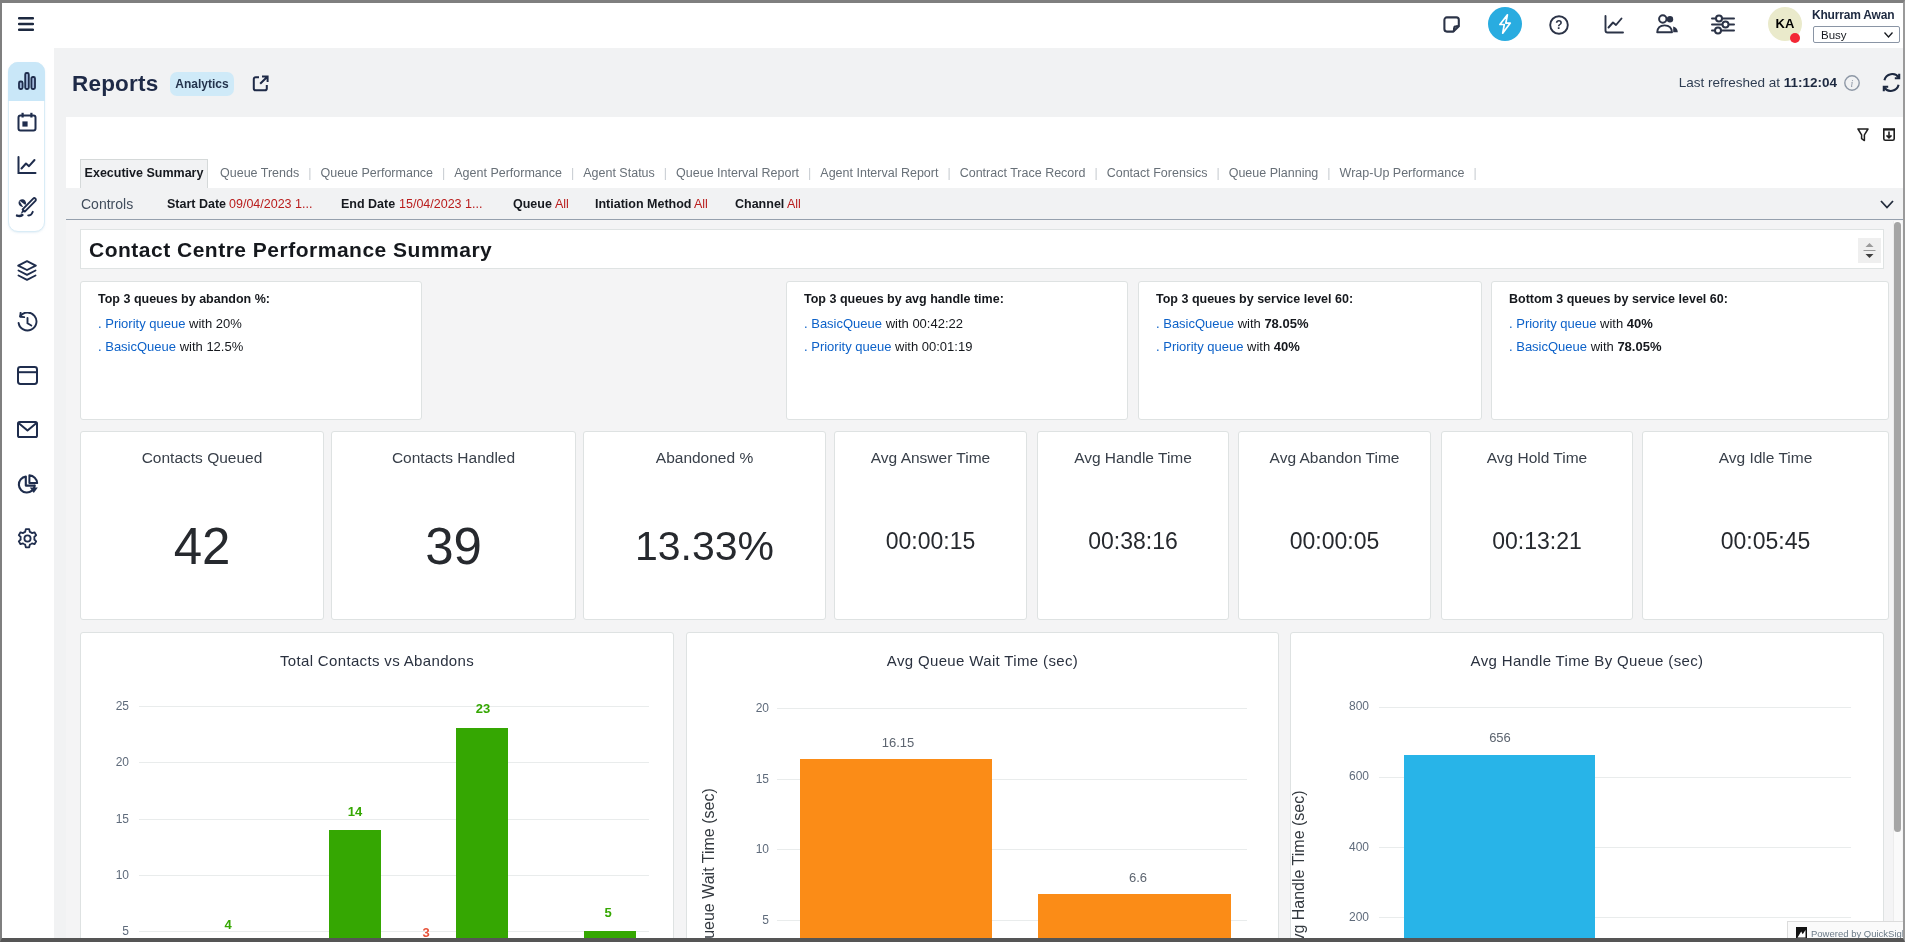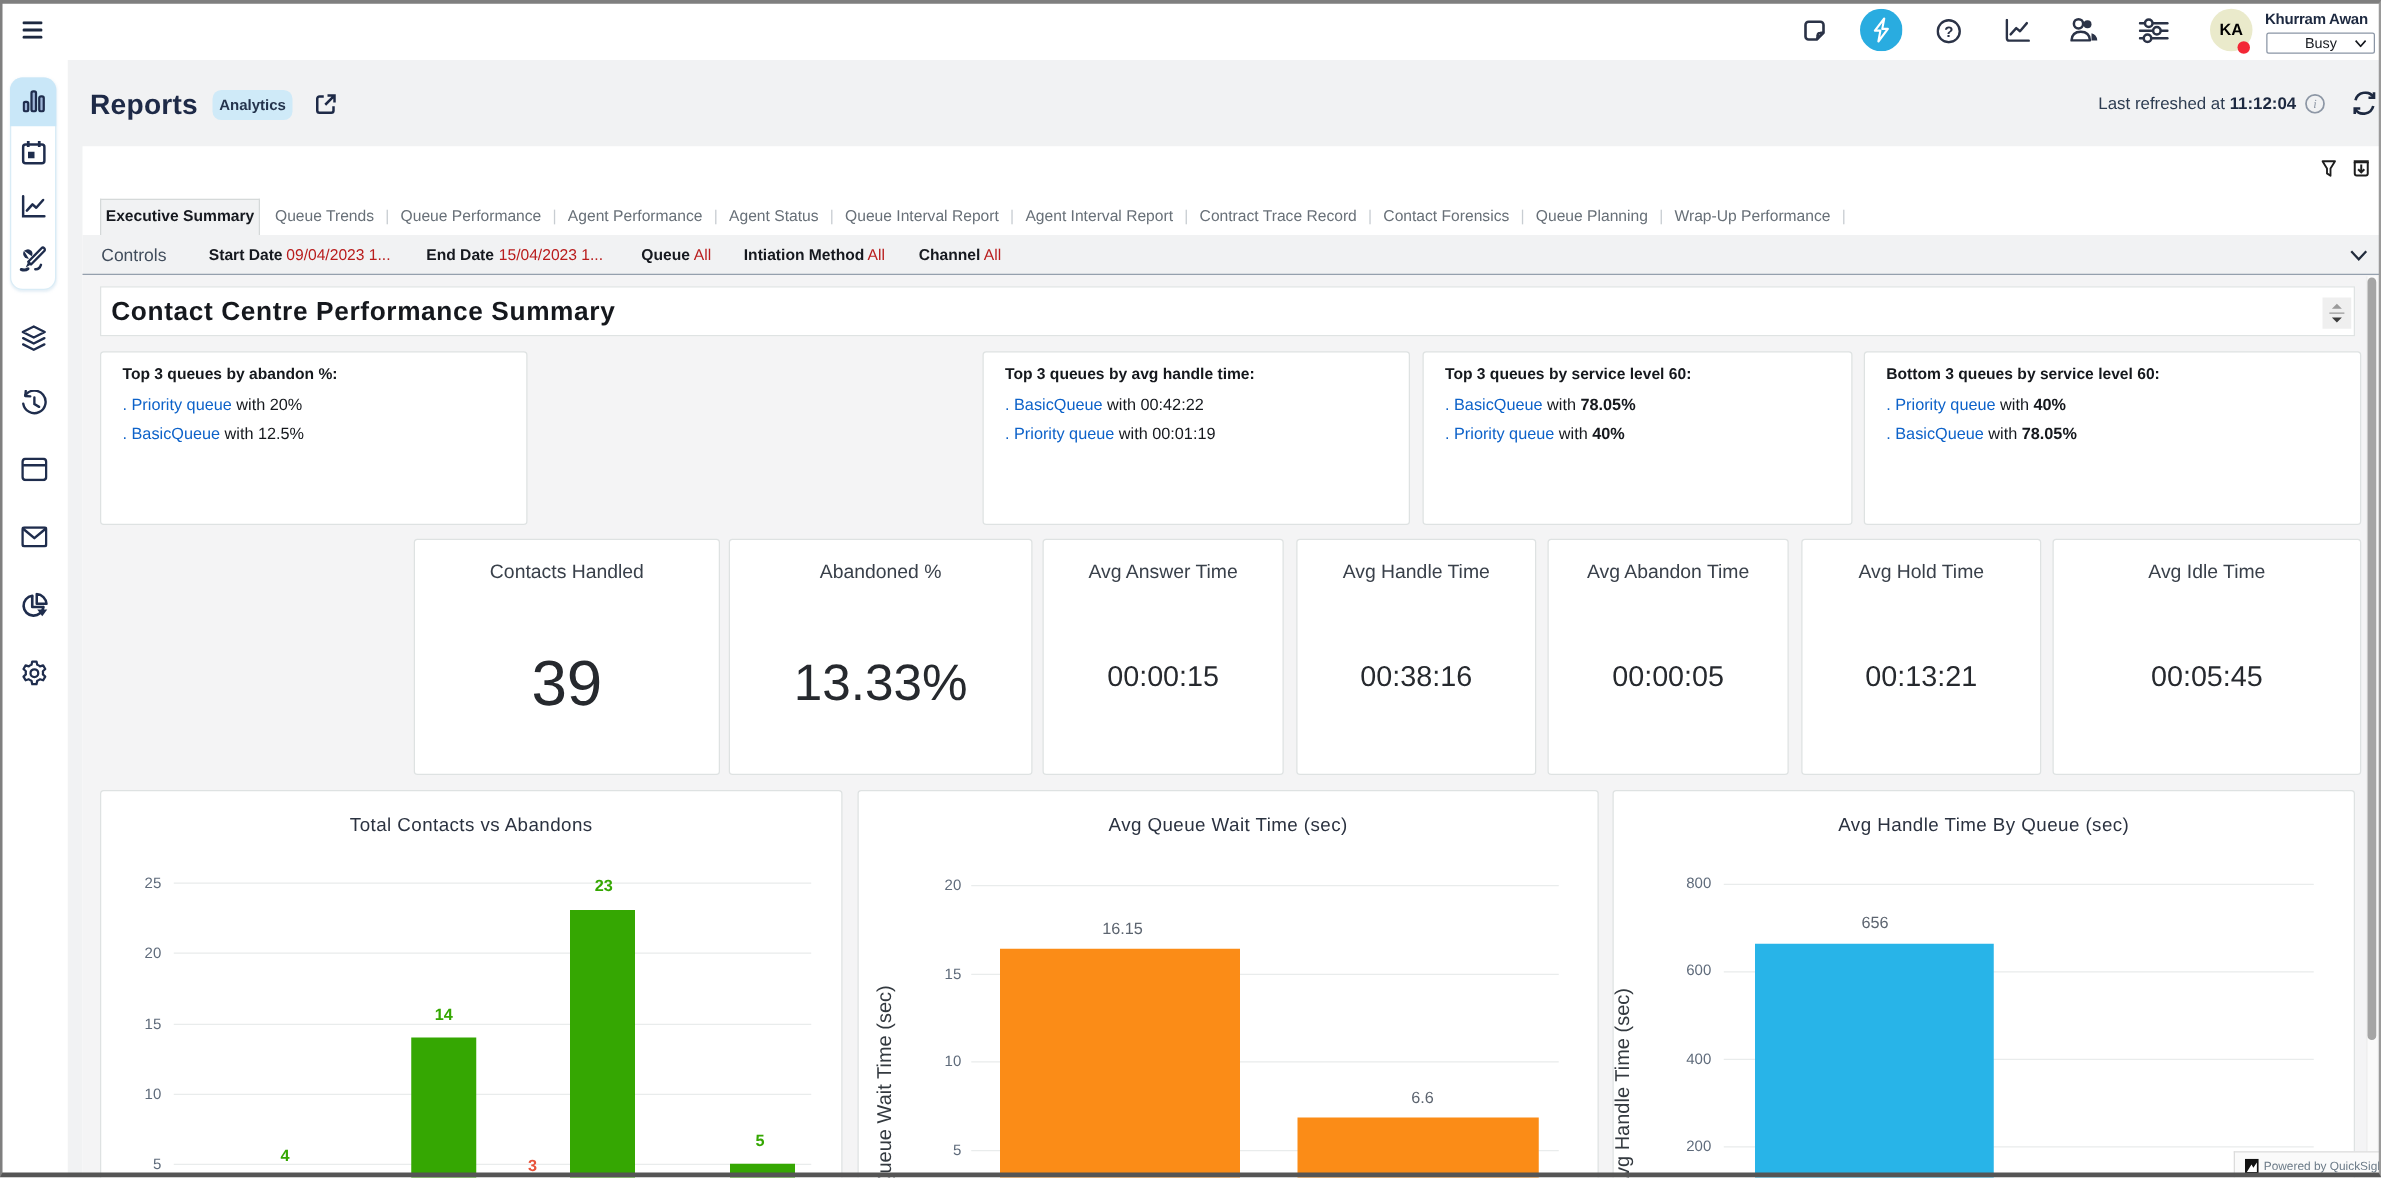--- a/index.html
+++ b/index.html
@@ -87,21 +87,21 @@
       <circle cx="7" cy="16.6" r="3"></circle>
     </g>
   </svg>
 
   <div class="abs" style="left:1768px;top:7px;width:34px;height:34px;border-radius:50%;background:#eaeacb;"></div>
   <span class="abs" style="left:1768px;top:16px;width:34px;text-align:center;font-size:13px;font-weight:bold;color:#000000;">KA</span>
   <div class="abs" style="left:1790px;top:33px;width:10px;height:10px;border-radius:50%;background:#f32735;"></div>
 
   <span class="abs" style="left:1812px;top:8px;font-size:12px;font-weight:bold;color:#1d2940;white-space:nowrap;letter-spacing:-0.2px;">Khurram Awan</span>
   <div class="abs" style="left:1813px;top:26px;width:87px;height:17px;border:1px solid #8a95a5;border-radius:2px;background:#fff;">
-    <span class="abs" style="left:7px;top:2px;font-size:11.5px;color:#16191f;margin-left:23px;">Busy</span>
+    <span class="abs" style="left:7px;top:2px;font-size:11.5px;color:#16191f;">Busy</span>
     <svg class="abs" style="right:6px;top:5px" width="9" height="6" viewBox="0 0 9 6">
         <path d="M0.5 0.5 L4.5 5 L8.5 0.5" fill="none" stroke="#16191f" stroke-width="1.3"></path>
       </svg>
   </div>
 </div>
 <div id="sidebar">
   <div id="sidegroup"></div>
   <div id="sideactive"></div>
 
   <svg class="abs" style="left:18px;top:24px" width="18" height="18" viewBox="0 0 18 18">
@@ -257,20 +257,24 @@
     <div class="ins-title">Top 3 queues by service level 60:</div>
     <div class="ins-line" style="top:34px;"><span class="blue">. BasicQueue</span> with <b>78.05%</b></div>
     <div class="ins-line" style="top:57px;"><span class="blue">. Priority queue</span> with <b>40%</b></div>
   </div>
   <div class="card" style="left:1425px;top:61px;width:398px;height:139px;">
     <div class="ins-title">Bottom 3 queues by service level 60:</div>
     <div class="ins-line" style="top:34px;"><span class="blue">. Priority queue</span> with <b>40%</b></div>
     <div class="ins-line" style="top:57px;"><span class="blue">. BasicQueue</span> with <b>78.05%</b></div>
   </div>
 
+  <div class="card" style="left:14px;top:211px;width:244px;height:189px;">
+      <span class="kpi-t">Contacts Queued</span>
+      <span class="kpi-big">42</span>
+    </div>
   <div class="card" style="left:265px;top:211px;width:245px;height:189px;">
       <span class="kpi-t">Contacts Handled</span>
       <span class="kpi-big">39</span>
     </div>
   <div class="card" style="left:517px;top:211px;width:243px;height:189px;">
       <span class="kpi-t">Abandoned %</span>
       <span class="kpi-pct">13.33%</span>
     </div>
   <div class="card" style="left:768px;top:211px;width:193px;height:189px;">
       <span class="kpi-t">Avg Answer Time</span>

